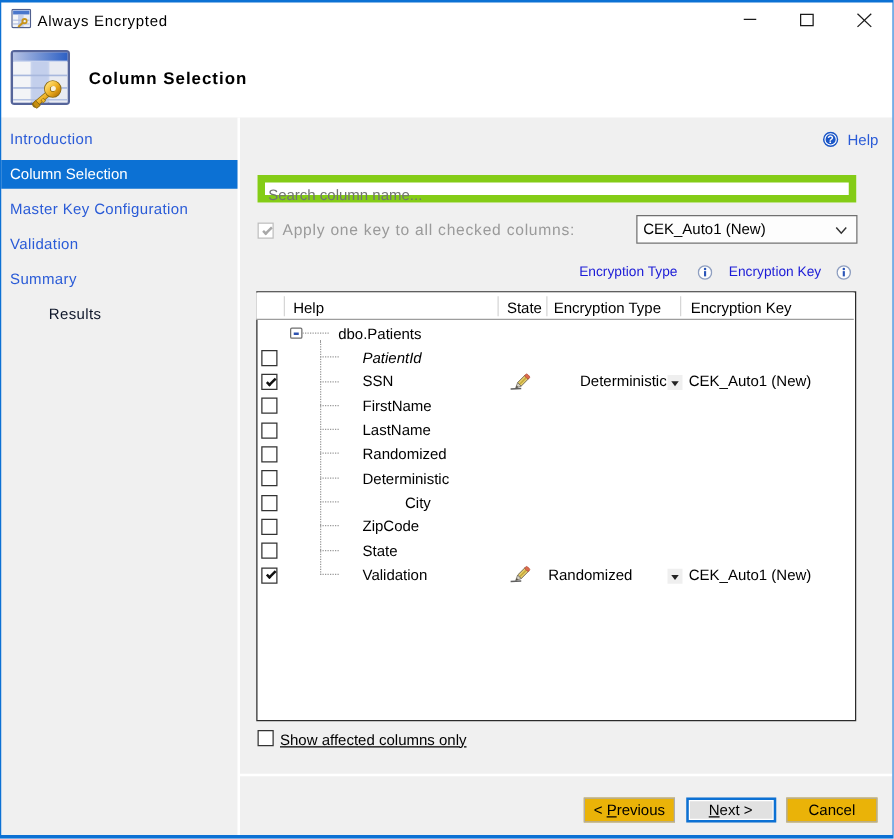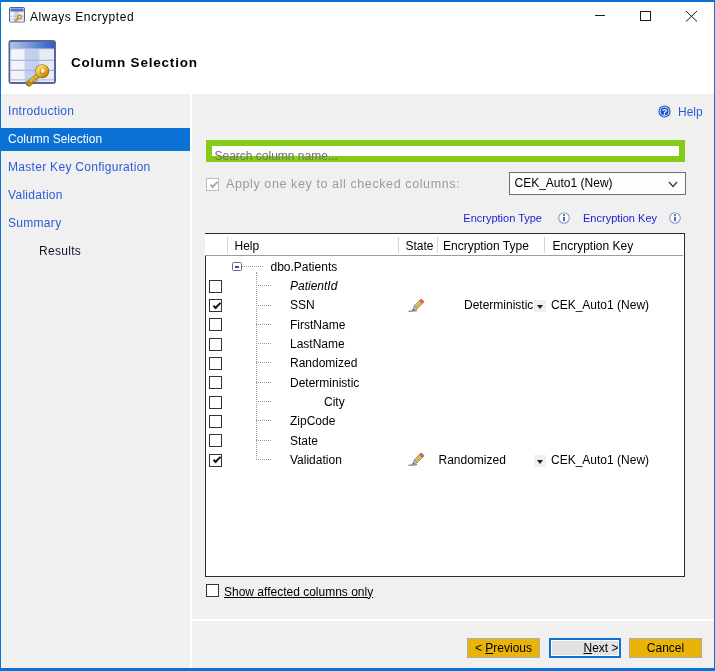--- a/index.html
+++ b/index.html
@@ -43,21 +43,21 @@
 .treedot-h { border-top:1px dotted #9a9a9a; height:1px; }
 .expando { width:9.5px; height:9px; border:1px solid #6e6e6e; border-radius:1.5px; background:#fff; }
 .expando::after { content:""; position:absolute; left:1.6px; top:2.9px; width:4.4px; height:1.5px; background:#2d52b0; }
 .arrowbtn { width:12px; height:12px; background:#efefef; }
 .arrowbtn::after { content:""; position:absolute; left:3px; top:5px; border-left:3px solid transparent; border-right:3px solid transparent; border-top:4px solid #222; }
 
 
 #show-label { left:224px; top:584.5px;text-decoration:underline; }
 .btn { background:#eab308; border:1px solid #adadad; text-align:center; line-height:18px; }
 #btn-prev { left:467px; top:638px; width:73px; height:20px; }
-#btn-next { left:548.5px; top:638px; width:72px; height:20px; border:2px solid #0c71d4; background:#e1e1e1; box-shadow:inset 0 0 0 1px #fff; text-align:right; line-height:16px; }
+#btn-next { left:548.5px; top:638px; width:72px; height:20px; border:2px solid #0c71d4; background:#e1e1e1; box-shadow:inset 0 0 0 1px #fff; text-align:center; line-height:16px; }
 #btn-cancel { left:629px; top:638px; width:73px; height:20px; }
 u { text-decoration:underline; }
 </style>
 </head>
 <body>
 <div class="abs" id="frame"></div>
 
 <svg class="abs" style="left:9px; top:7px;" width="16" height="16" viewBox="0 0 16 16">
   <rect x="0.5" y="0.5" width="15" height="14.5" rx="1" fill="#dde3f0" stroke="#50608e"></rect>
   <rect x="1.5" y="1.5" width="13" height="3" fill="#4a77cc"></rect>

